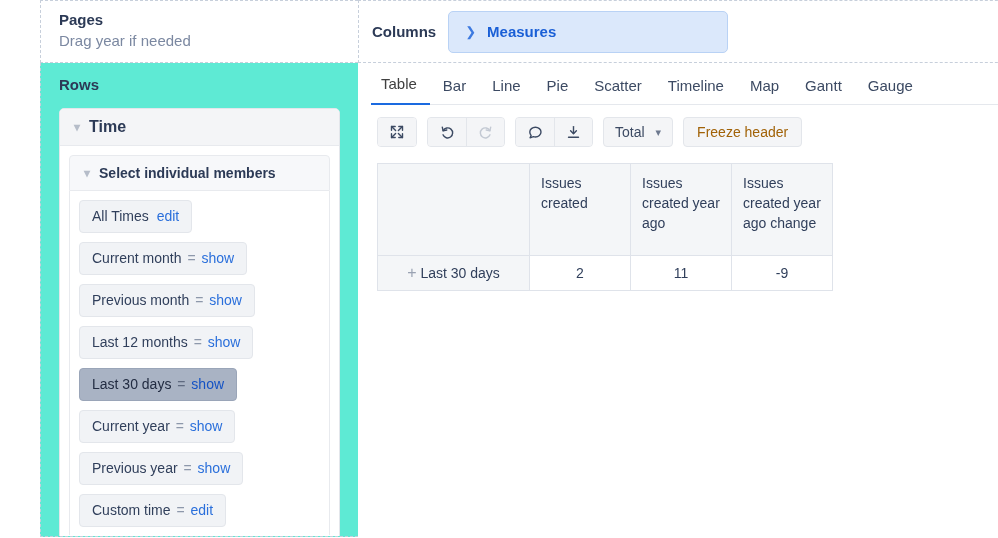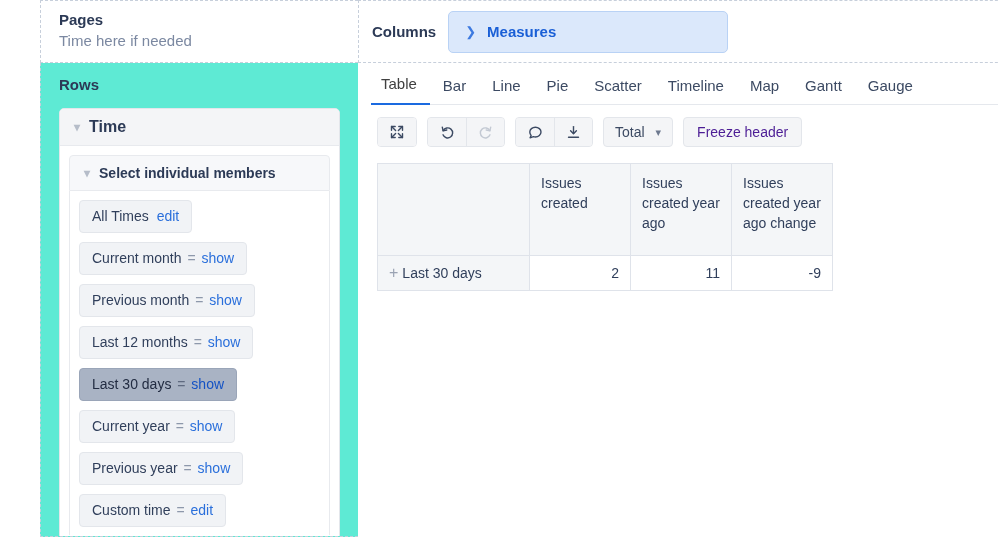--- a/index.html
+++ b/index.html
@@ -244,37 +244,38 @@
   .tb-select .caret { color: #6d798f; font-size: 11px; }
   .tb-freeze {
     background: #f4f5f7;
     border: 1px solid #e3e6eb;
     border-radius: 4px;
     height: 30px;
     padding: 0 13px;
     display: flex;
     align-items: center;
     font-size: 14px;
-    color: #4c1d95;
+    color: #a16207;
     cursor: pointer;
   }
 
   
   .pivot-wrap { padding: 16px 0 0 6px; }
   table.pivot {
     border-collapse: collapse;
     table-layout: fixed;
     font-size: 14px;
   }
   table.pivot th, table.pivot td {
     border: 1px solid #dfe3ea;
     vertical-align: top;
     padding: 9px 11px;
     font-weight: normal;
     color: #303f5b;
+    text-align: center;
   }
   table.pivot th {
     background: #f4f6f8;
     text-align: left;
     height: 92px;
     line-height: 20px;
   }
   th.corner { width: 152px; background: #f4f6f8; }
   th.measure { width: 101px; }
   td.rowhdr {
@@ -298,21 +299,21 @@
 </style>
 </head>
 <body>
 
 <div id="app">
 
   <div class="left-col">
 
     <div class="zone-pages">
       <div class="zone-title">Pages</div>
-      <div class="zone-hint">Time here if needed</div>
+      <div class="zone-hint">Drag year if needed</div>
     </div>
 
     <div class="zone-rows">
       <div class="rows-head">
         <div class="zone-title">Rows</div>
       </div>
 
       <div class="dim-card">
         <div class="dim-header">
           <span class="chev">▾</span>

